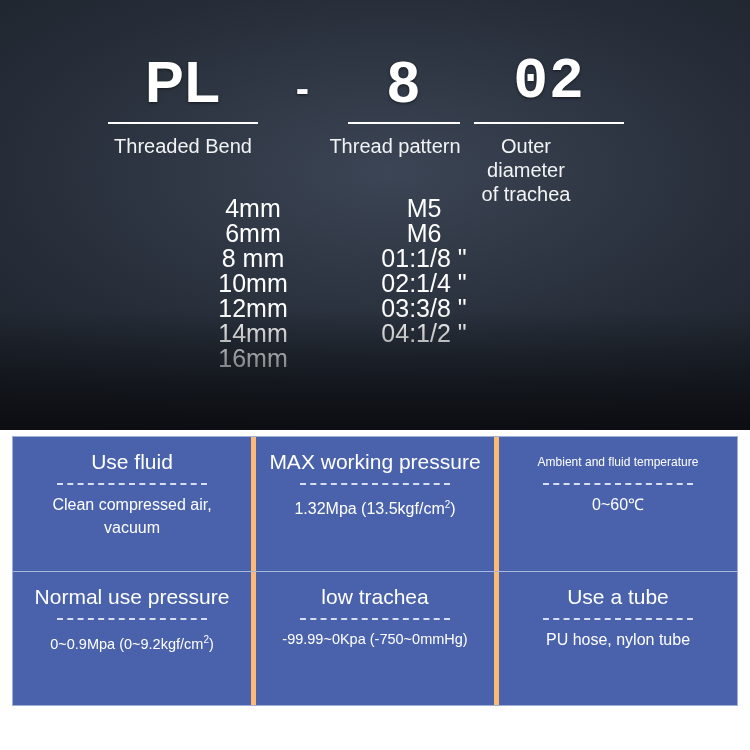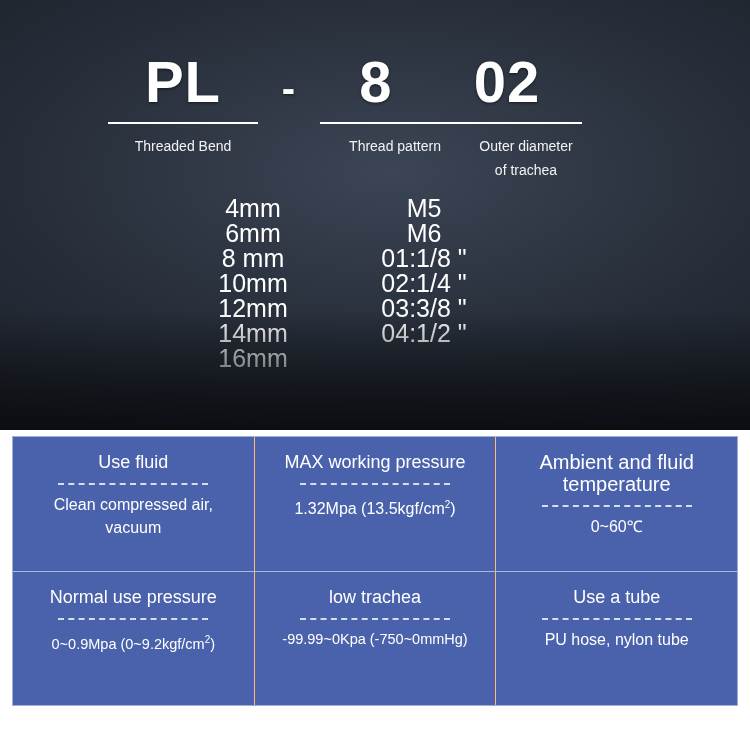--- a/index.html
+++ b/index.html
@@ -34,51 +34,52 @@
   #code-block {
     position: absolute;
     left: 108px;
     top: 48px;
     width: 560px;
   }
   .code-row {
     display: flex;
     align-items: flex-end;
     justify-content: flex-start;
+    gap: 14px;
   }
   .code-cell {
     text-align: center;
     color: #ffffff;
   }
   .code-big {
     font-size: 58px;
     font-weight: bold;
     line-height: 68px;
     letter-spacing: 1px;
     text-shadow: 0 1px 3px rgba(0,0,0,0.55);
   }
   .code-rule {
     height: 2px;
     background: #ffffff;
     margin-top: 6px;
   }
   .cell-pl { width: 150px; }
   .cell-dash { width: 62px; }
   .cell-num { width: 112px; }
-  .cell-thread { width: 150px; }
+  .cell-thread { width: 150px; font-family: Liberation Mono, monospace; }
   .cell-dash .code-big { font-size: 40px; line-height: 72px; }
 
   .caption-row {
     display: flex;
     align-items: flex-start;
     margin-top: 10px;
   }
   .caption {
     color: #f2f3f5;
-    font-size: 14px;
+    font-size: 20px;
     line-height: 24px;
     text-align: center;
   }
   .cap-pl { width: 150px; }
   .cap-gap { width: 62px; }
   .cap-num { width: 112px; }
   .cap-thread { width: 150px; }
   .cap-num .caption-line2 { display: block; }
 
   #lists {
@@ -116,27 +117,27 @@
   .table-row.top-row { border-bottom: 1px solid #a9b8dd; }
   .table-cell {
     flex: 1 1 0;
     padding: 14px 8px 12px;
     display: flex;
     flex-direction: column;
     align-items: center;
     justify-content: flex-start;
     text-align: center;
   }
-  .table-cell + .table-cell { border-left: 1px solid #fdba74; }
+  .table-cell + .table-cell { border-left: 5px solid #fdba74; }
   .cell-title {
-    font-size: 18px;
+    font-size: 21px;
     line-height: 22px;
     margin-bottom: 6px;
   }
-  .cell-title.small { font-size: 20px; }
+  .cell-title.small { font-size: 12px; }
   .dash-sep {
     width: 150px;
     border-top: 2px dashed #d7deef;
     margin: 4px 0 8px;
     height: 0;
   }
   .cell-value {
     font-size: 16px;
     line-height: 23px;
   }

